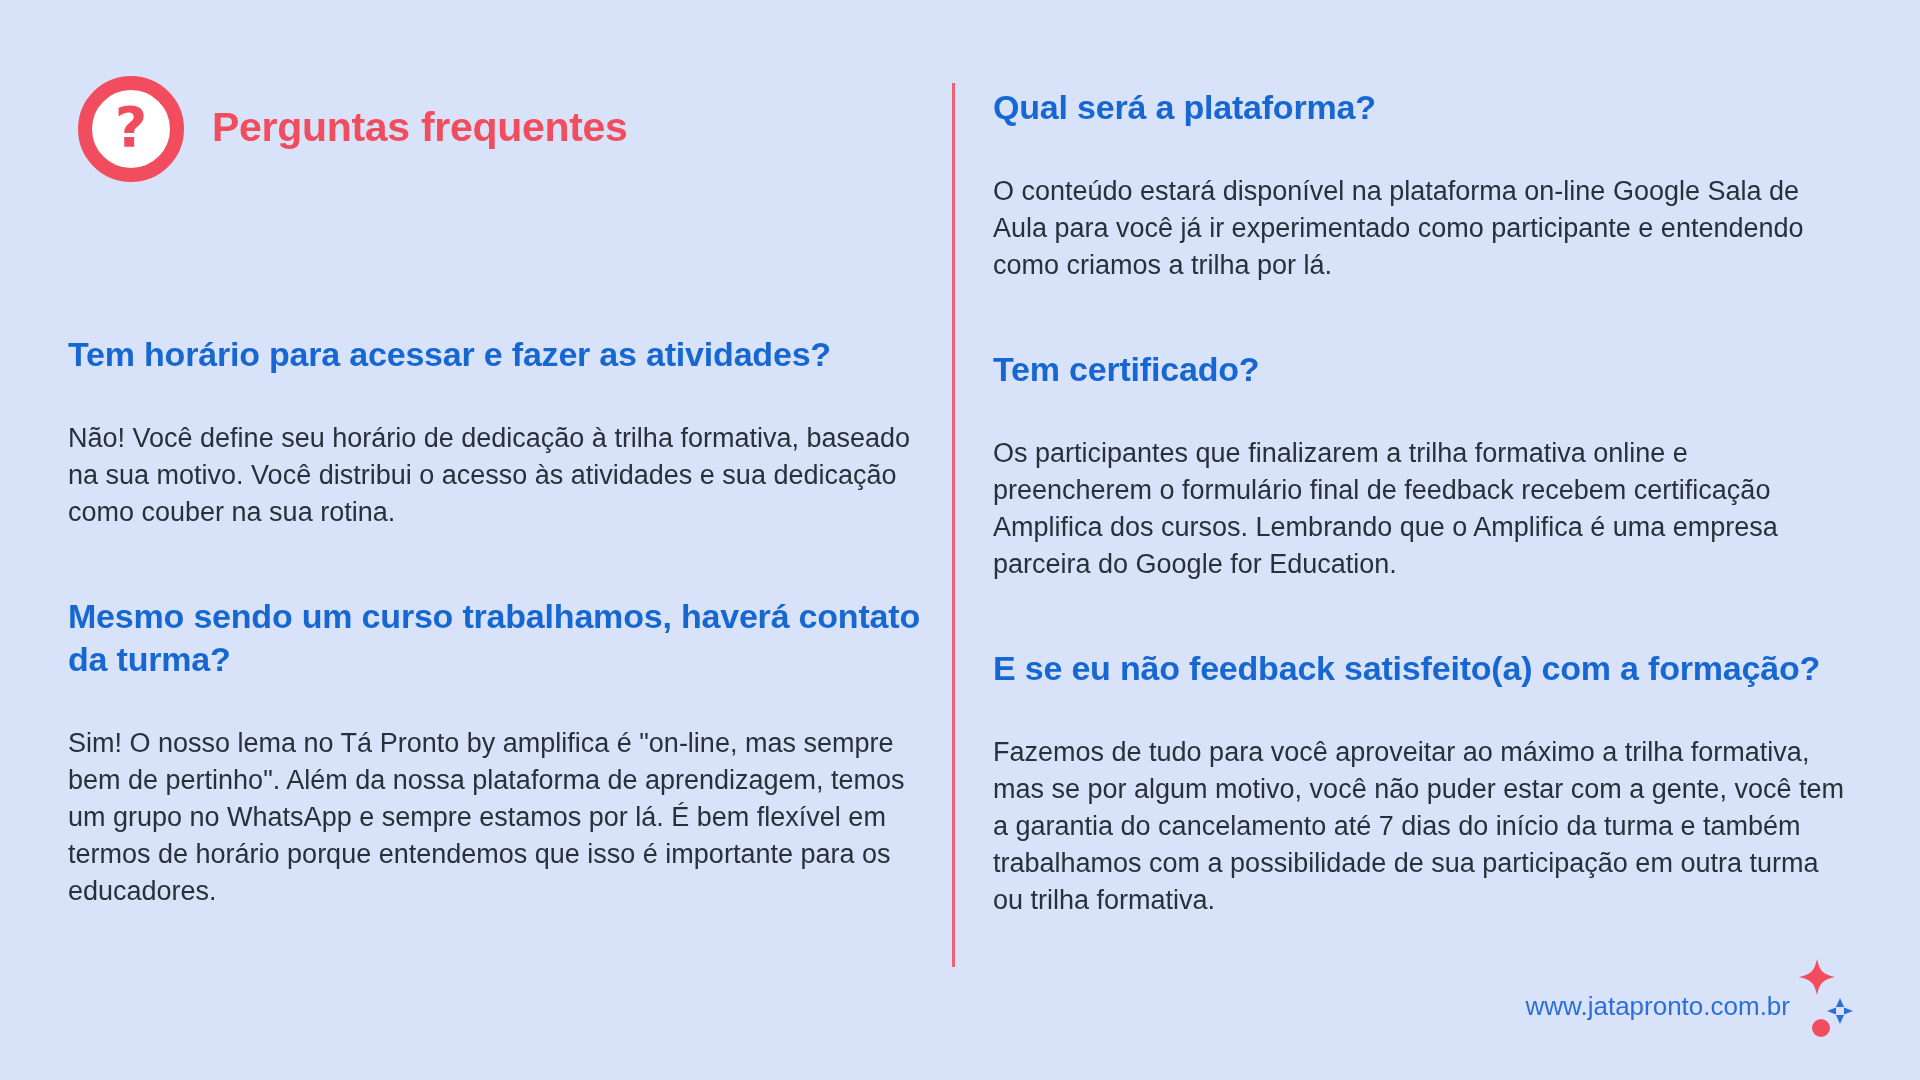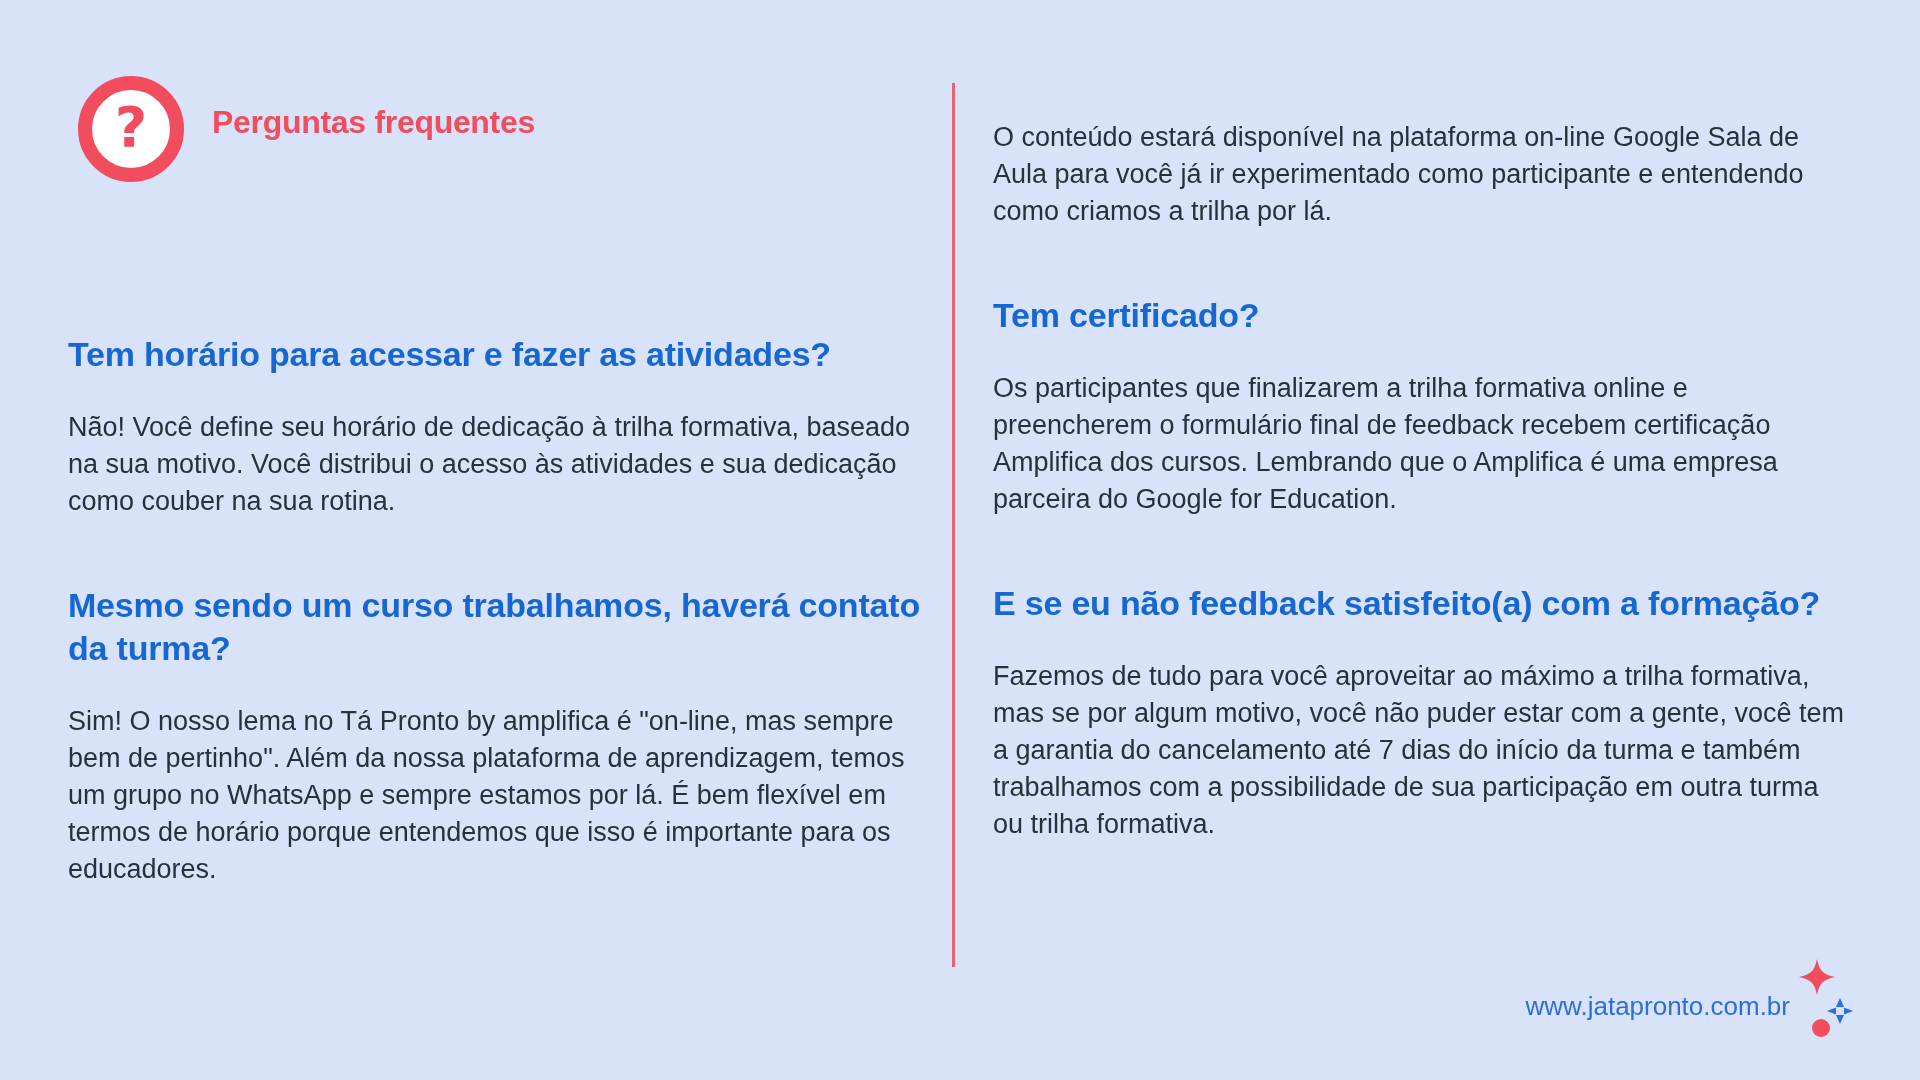--- a/index.html
+++ b/index.html
@@ -26,21 +26,21 @@
     color: #f14d5f;
     font-family: "DejaVu Sans", sans-serif;
     font-weight: 700;
     font-size: 56px;
     line-height: 1;
     transform: translateY(-2px);
   }
   .page-title {
     position: absolute;
     left: 212px; top: 104px;
-    font-size: 32px;
+    font-size: 41px;
     font-weight: 800;
     letter-spacing: -0.3px;
     color: #f14d5f;
   }
 
   
   .divider {
     position: absolute;
     left: 952px; top: 83px;
     width: 3px; height: 884px;
@@ -54,21 +54,21 @@
 
   .faq + .faq { margin-top: 64px; }
   .q {
     font-size: 34px;
     font-weight: 800;
     line-height: 43px;
     letter-spacing: -0.2px;
     color: #1767d2;
   }
   .a {
-    margin-top: 33px;
+    margin-top: 44px;
     font-size: 27px;
     line-height: 37px;
     color: #28313a;
   }
 
   
   .site {
     position: absolute;
     right: 130px; top: 991px;
     font-size: 26px;
@@ -99,20 +99,21 @@
     <p class="a">Não! Você define seu horário de dedicação à trilha formativa, baseado na sua motivo. Você distribui o acesso às atividades e sua dedicação como couber na sua rotina.</p>
   </article>
   <article class="faq">
     <h2 class="q">Mesmo sendo um curso trabalhamos, haverá contato da turma?</h2>
     <p class="a">Sim! O nosso lema no Tá Pronto by amplifica é "on-line, mas sempre bem de pertinho". Além da nossa plataforma de aprendizagem, temos um grupo no WhatsApp e sempre estamos por lá. É bem flexível em termos de horário porque entendemos que isso é importante para os educadores.</p>
   </article>
 </section>
 
 <section class="col col-right">
   <article class="faq">
+    <h2 class="q">Qual será a plataforma?</h2>
     <p class="a">O conteúdo estará disponível na plataforma on-line Google Sala de Aula para você já ir experimentado como participante e entendendo como criamos a trilha por lá.</p>
   </article>
   <article class="faq">
     <h2 class="q">Tem certificado?</h2>
     <p class="a">Os participantes que finalizarem a trilha formativa online e preencherem o formulário final de feedback recebem certificação Amplifica dos cursos. Lembrando que o Amplifica é uma empresa parceira do Google for Education.</p>
   </article>
   <article class="faq">
     <h2 class="q">E se eu não feedback satisfeito(a) com a formação?</h2>
     <p class="a">Fazemos de tudo para você aproveitar ao máximo a trilha formativa, mas se por algum motivo, você não puder estar com a gente, você tem a garantia do cancelamento até 7 dias do início da turma e também trabalhamos com a possibilidade de sua participação em outra turma ou trilha formativa.</p>
   </article>

